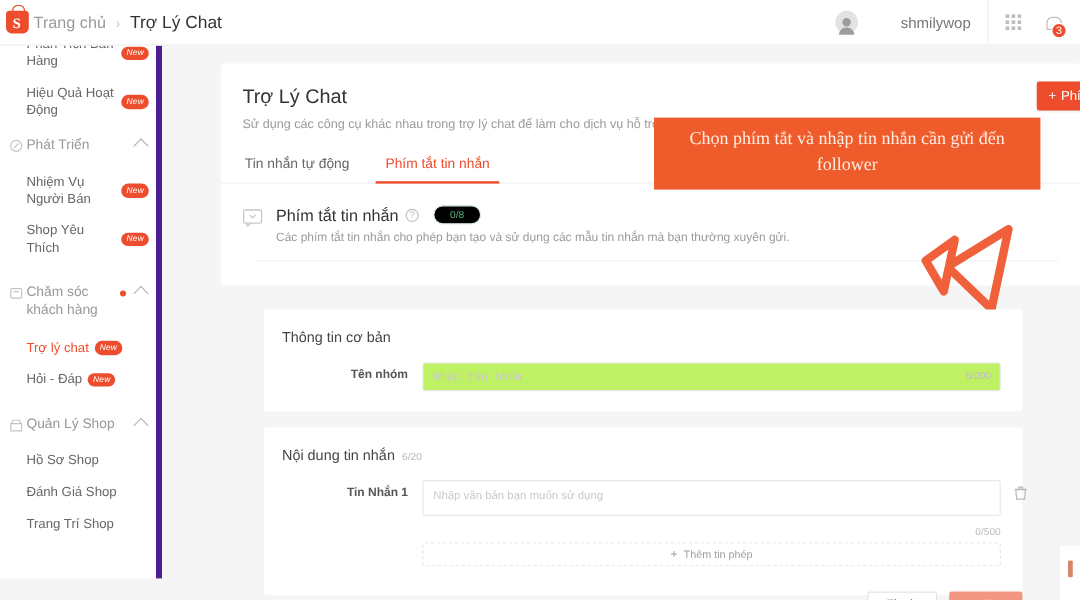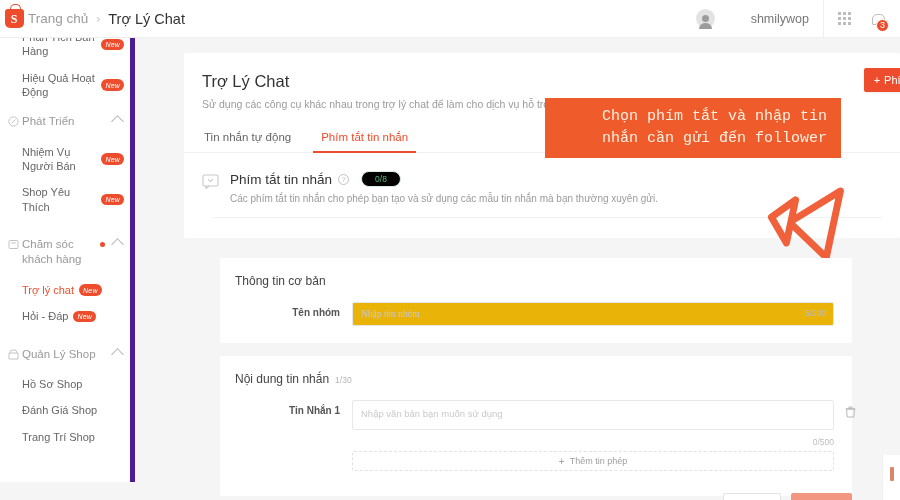--- a/index.html
+++ b/index.html
@@ -160,22 +160,22 @@
   .card-title .sub { font-size: 8.5px; color: #b5b5b5; margin-left: 6px; }
 
   .field-row { display: flex; align-items: flex-start; padding: 14px 18px 0 0; }
   .field-label {
     flex: 0 0 120px; text-align: right; font-size: 10px; color: #555555; padding-top: 5px;
     font-weight: bold;
   }
   .input-wrap { flex: 1; margin-left: 12px; position: relative; }
   .text-input {
     width: 100%; height: 24px; border: 1px solid #e8e8e8; border-radius: 2px;
-    font-size: 9.5px; color: #333; padding: 0 44px 0 8px; background: #eab308;
-    font-family: Liberation Serif, serif;
+    font-size: 9.5px; color: #333; padding: 0 44px 0 8px; background: #bef264;
+    font-family: Liberation Mono, monospace;
   }
   .text-input::placeholder { color: #c9c9c9; }
   .inline-count {
     position: absolute; right: 8px; top: 6px; font-size: 8.5px; color: #bdbdbd;
   }
   .textarea {
     width: 100%; height: 30px; border: 1px solid #e8e8e8; border-radius: 2px;
     font-size: 9.5px; color: #333; padding: 7px 8px; background: #fff; resize: none;
     font-family: "Liberation Sans", sans-serif; overflow: hidden;
   }
@@ -197,24 +197,24 @@
     border: 1px solid #e4e4e4; background: #ffffff; color: #555555; font-size: 10px;
     border-radius: 2px; padding: 5px 15px; margin-right: 10px;
   }
   .btn-save {
     background: #f2907b; color: #ffffff; font-size: 10px; border-radius: 2px;
     padding: 6px 20px; opacity: .95;
   }
 
   
   .callout {
-    position: absolute; top: 98px; left: 545px; width: 296px; height: 60px;
+    position: absolute; top: 98px; left: 545px; width: 322px; height: 60px;
     background: #ef5b2b; color: #fdf0e3; z-index: 20;
-    display: flex; align-items: center; justify-content: center; text-align: right;
-    font-family: Liberation Mono, monospace; font-size: 15px; line-height: 1.45;
+    display: flex; align-items: center; justify-content: center; text-align: center;
+    font-family: Liberation Serif, serif; font-size: 15px; line-height: 1.45;
     padding: 0 14px;
   }
   .arrow-anno { position: absolute; top: 178px; left: 762px; z-index: 21; }
 
   .right-edge {
     position: absolute; right: 0; top: 455px; width: 18px; height: 45px;
     background: #ffffff; border-left: 1px solid #efefef; z-index: 25;
   }
   .right-edge .nub {
     position: absolute; left: 7px; top: 12px; width: 4px; height: 14px;
@@ -384,21 +384,21 @@
         <div class="field-label">Tên nhóm</div>
         <div class="input-wrap">
           <input class="text-input" type="text" placeholder="Nhập tên nhóm" style="">
           <div class="inline-count">5/200</div>
         </div>
       </div>
     </div>
 
     <div class="form-card" id="card-msg">
       <div class="card-title">
-        <span>Nội dung tin nhắn</span><span class="sub">1/30</span>
+        <span>Nội dung tin nhắn</span><span class="sub">6/20</span>
       </div>
       <div class="field-row">
         <div class="field-label">Tin Nhắn 1</div>
         <div class="input-wrap">
           <textarea class="textarea" placeholder="Nhập văn bản bạn muốn sử dụng" style=""></textarea>
           <div class="below-count">0/500</div>
           <div class="trash">
             <svg width="11" height="12" viewBox="0 0 11 12">
               <path d="M1.5 3 h8 l-.7 8 h-6.6 z" fill="none" stroke="#b9b9b9" stroke-width="1"></path>
               <path d="M0.6 2.8 h9.8" stroke="#b9b9b9" stroke-width="1"></path>

